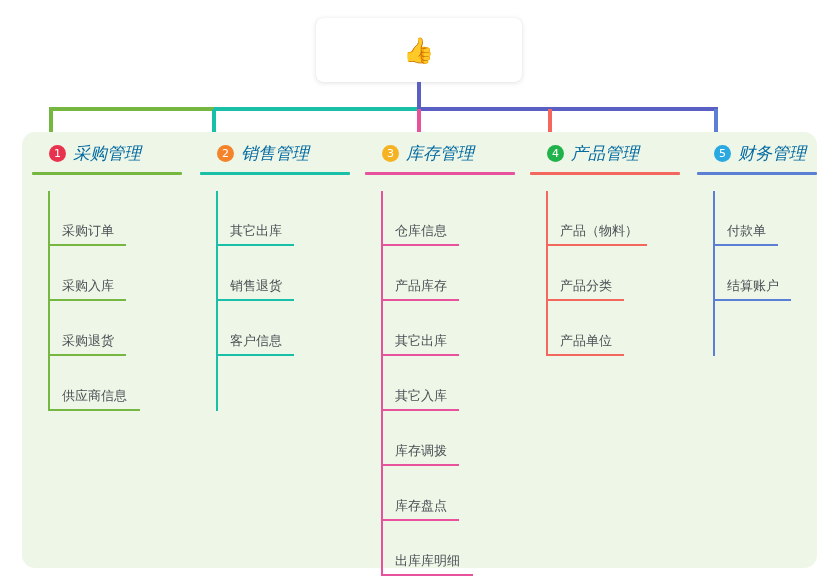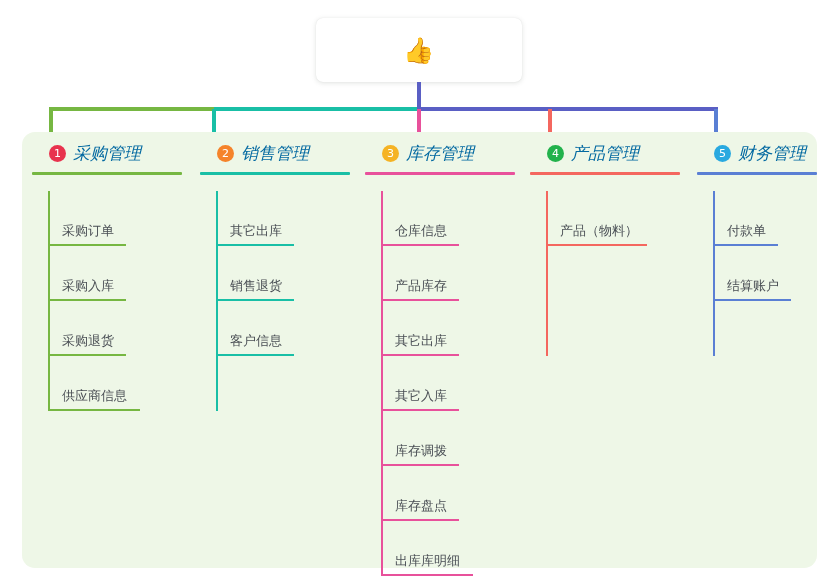--- a/index.html
+++ b/index.html
@@ -260,20 +260,28 @@
           <span class="badge" style="background: rgb(34, 178, 76);">4</span>
           <span class="col-title">产品管理</span>
         </div>
         <div class="col-rule" style="background: rgb(244, 103, 95); width: 150px;"></div>
         <div class="children">
           <div class="spine" style="background: rgb(244, 103, 95); height: 165px;"></div>
           <div class="leaf">
             <span class="leaf-text">产品（物料）</span>
             <div class="leaf-rule" style="background: rgb(244, 103, 95); width: 101px;"></div>
           </div>
+          <div class="leaf">
+            <span class="leaf-text">产品分类</span>
+            <div class="leaf-rule" style="background: rgb(244, 103, 95); width: 78px;"></div>
+          </div>
+          <div class="leaf">
+            <span class="leaf-text">产品单位</span>
+            <div class="leaf-rule" style="background: rgb(244, 103, 95); width: 78px;"></div>
+          </div>
         </div>
       </div>
       <div class="column" style="left: 697px; width: 120px;">
         <div class="col-head">
           <span class="badge" style="background: rgb(41, 169, 224);">5</span>
           <span class="col-title">财务管理</span>
         </div>
         <div class="col-rule" style="background: rgb(90, 127, 212); width: 120px;"></div>
         <div class="children">
           <div class="spine" style="background: rgb(90, 127, 212); height: 165px;"></div>

